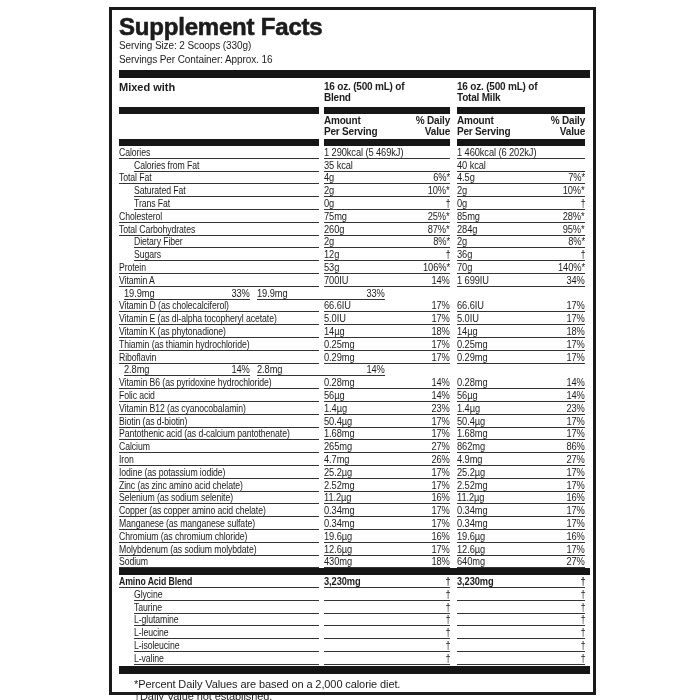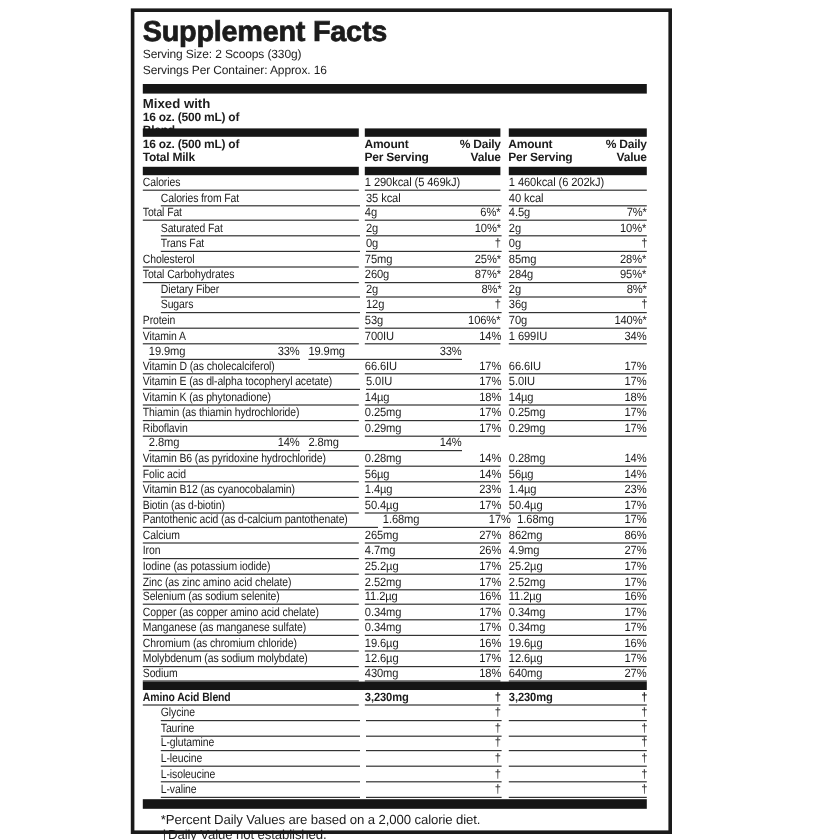--- a/index.html
+++ b/index.html
@@ -8,24 +8,24 @@
     position: relative;
     width: 700px; height: 700px;
     background: #ffffff;
     font-family: "Liberation Sans", "DejaVu Sans", sans-serif;
     color: #1c1c1c;
     overflow: hidden;
   }
   .label-box {
     position: absolute;
     left: 109px; top: 7px;
-    width: 451px; height: 688px;
+    width: 487px; height: 688px;
     border: 3px solid #1a1a1a;
     background: #ffffff;
-    padding: 3px 18px 0 7px;
+    padding: 3px 3px 0 7px;
   }
   .title {
     font-size: 24px;
     line-height: 24px;
     font-weight: bold;
     letter-spacing: -0.2px;
     -webkit-text-stroke: 0.6px #1a1a1a;
     margin-top: 2px;
   }
   .sub { font-size: 10px; line-height: 12.5px; letter-spacing: -0.1px; margin-top: 1px; }
@@ -35,21 +35,21 @@
   .bar-full-2 { height: 7px; }
   .bar-full-3 { height: 8px; margin-top: 1px; }
 
   .cols { display: flex; }
   .c-name  { width: 200px; }
   .g1 { width: 5px; }
   .c-grp   { width: 126px; }
   .g2 { width: 7px; }
   .c-skim  { width: 128px; }
 
-  .mixed { margin-top: 3px; height: 24px; flex-direction: column; }
+  .mixed { margin-top: 3px; height: 24px; }
   .mixed-label { font-weight: bold; font-size: 11px; line-height: 12px; }
   .grp-head { font-weight: bold; font-size: 10px; line-height: 11px; letter-spacing: -0.2px; }
 
   .colbar { height: 7px; margin-top: 2px; }
   .colbar .c-name, .colbar .c-grp, .colbar .c-skim { height: 7px; }
 
   .heads { height: 21px; margin-top: 2px; }
   .head-grp { display: flex; justify-content: space-between; gap: 12px; }
   .hl, .hr { font-weight: bold; font-size: 10px; line-height: 10.5px; letter-spacing: -0.2px; }
   .hr { text-align: right; }

